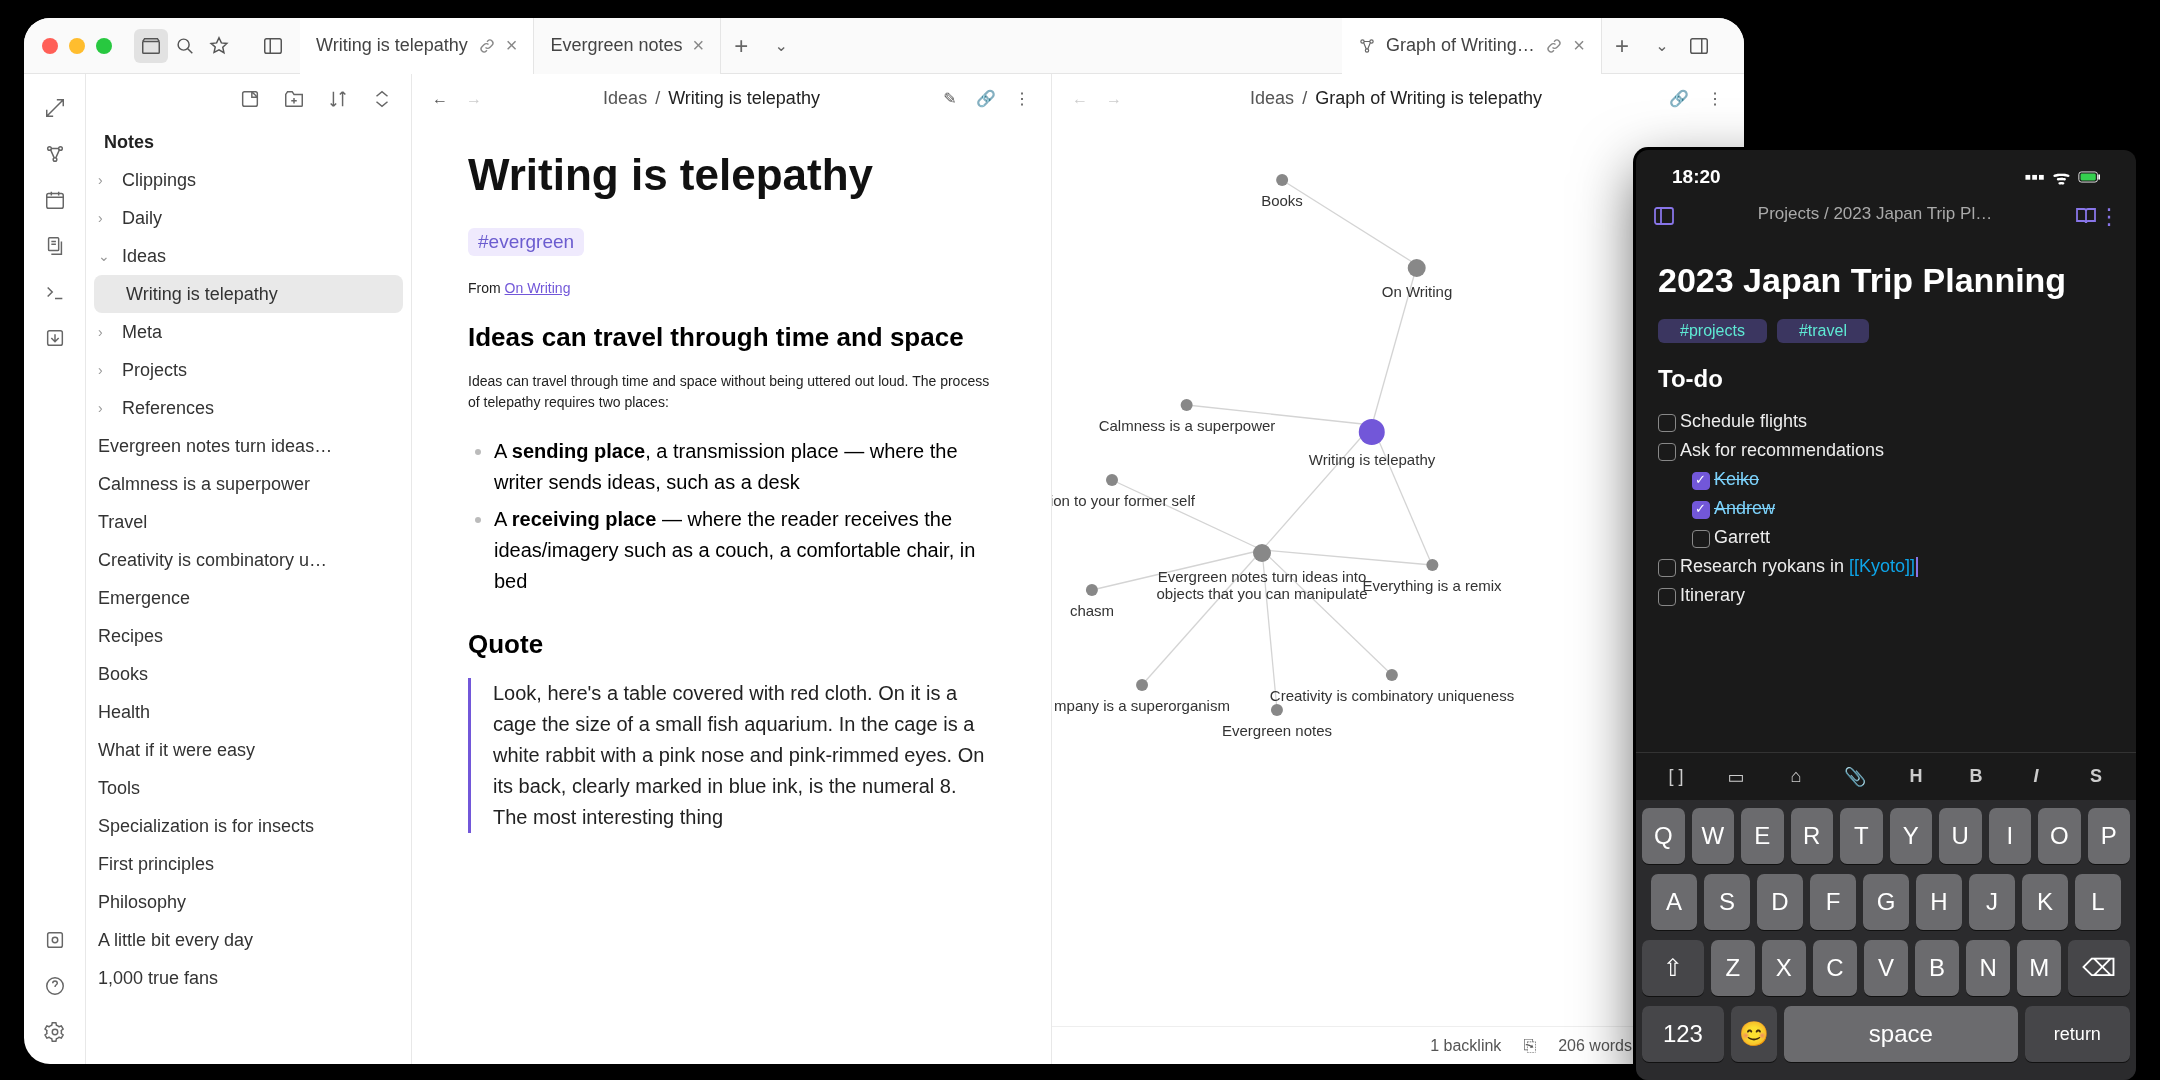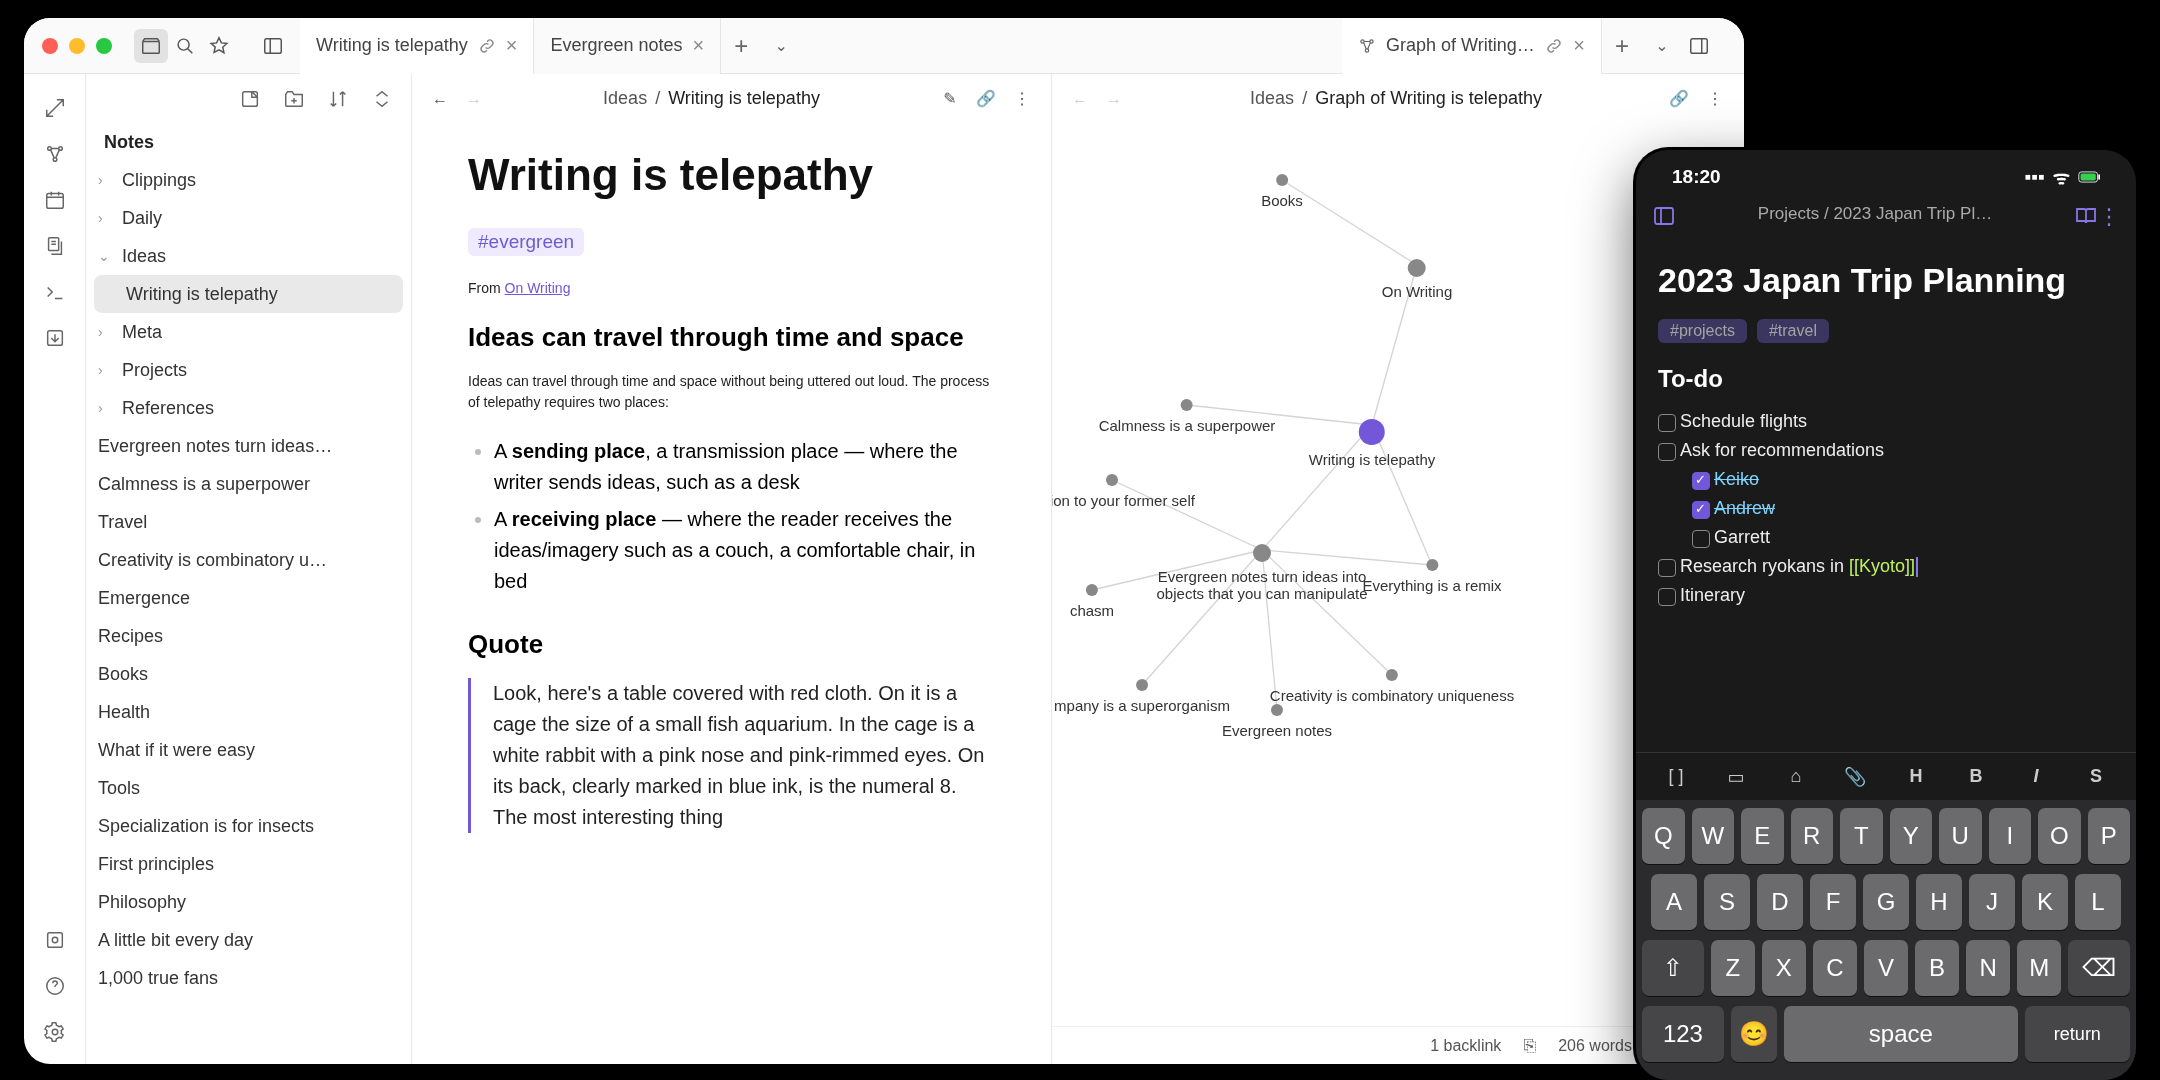--- a/index.html
+++ b/index.html
@@ -71,39 +71,39 @@
 .graph-pane .graph{flex:1;position:relative;background:#fff}
 .gnode{position:absolute;display:flex;flex-direction:column;align-items:center;font-size:15px;color:#333;white-space:nowrap}
 .gnode .dot{width:12px;height:12px;background:#888;border-radius:50%;margin-bottom:6px}
 .gnode.big .dot{width:18px;height:18px}
 .gnode.focus .dot{width:26px;height:26px;background:#7257d9}
 .gnode.wrap{white-space:normal;width:220px;text-align:center}
 .gedge{position:absolute;stroke:#d4d4d4;stroke-width:1.3}
 .statusbar{position:absolute;bottom:0;right:0;left:0;height:38px;border-top:1px solid #eee;display:flex;align-items:center;justify-content:flex-end;gap:22px;padding:0 20px;font-size:16px;color:#555;background:#fff}
 
 
-.phone { position:absolute; right:24px; top:150px; width:500px; height:930px; background:#1a1a1a; border-radius:32px; box-shadow:0 0 0 3px #000, 0 20px 60px rgba(0,0,0,.6); overflow:hidden; color:#ddd; }
+.phone { position:absolute; right:24px; top:150px; width:500px; height:930px; background:#1a1a1a; border-radius:12px; box-shadow:0 0 0 3px #000, 0 20px 60px rgba(0,0,0,.6); overflow:hidden; color:#ddd; }
 .phone-status{height:54px;display:flex;align-items:center;justify-content:space-between;padding:0 36px;font-size:19px;font-weight:600;color:#fff}
 .phone-status .right{display:flex;gap:8px;align-items:center}
 .phone-status svg{width:22px;height:16px}
 .ph-header{height:50px;display:flex;align-items:flex-start;padding:0 16px;font-size:17px;color:#aaa}
 .ph-header .crumb2{flex:1;text-align:center;overflow:hidden;text-overflow:ellipsis;white-space:nowrap}
 .ph-header svg{width:24px;height:24px;stroke:#8875e8;fill:none;stroke-width:1.8}
 .ph-body{padding:6px 22px}
 .ph-body h1{font-size:34px;font-weight:800;color:#fff;line-height:1.2;margin-bottom:18px}
 .ph-tags{display:flex;gap:10px;margin-bottom:22px}
-.ph-tag{background:#3b3660;color:#a3a3a3;padding:3px 12px;border-radius:6px;font-size:16px}
+.ph-tag{background:#3b3660;color:#5eead4;padding:3px 22px;border-radius:6px;font-size:16px}
 .ph-body h2{font-size:24px;font-weight:700;color:#fff;margin-bottom:14px}
 .todo{display:flex;align-items:flex-end;gap:4px;font-size:18px;padding:4px 0;color:#eee}
 .todo[data-indent="1"]{padding-left:34px}
 .chk{width:18px;height:18px;border:1.8px solid #888;border-radius:4px;flex:0 0 18px}
 .chk.done{background:#7257d9;border-color:#7257d9;position:relative}
 .chk.done::after{content:"✓";color:#fff;font-size:13px;position:absolute;left:2px;top:-1px}
 .todo.done span{text-decoration:line-through;color:#7dd3fc}
-.todo .link{color:#bef264}
+.todo .link{color:#0ea5e9}
 .cursor{display:inline-block;width:2px;height:20px;background:#8875e8;vertical-align:middle;margin-left:1px}
 
 .ph-toolbar{position:absolute;bottom:280px;left:0;right:0;height:48px;display:flex;align-items:center;justify-content:space-around;padding:0 10px;border-top:1px solid #333}
 .ph-toolbar span{color:#ccc;font-size:18px;width:40px;text-align:center}
 .keyboard{position:absolute;bottom:0;left:0;right:0;height:280px;background:#2b2b2d;padding:8px 6px;display:flex;flex-direction:column;gap:10px}
 .krow{display:flex;gap:7px;justify-content:center}
 .key{flex:1;height:56px;background:#6b6b6e;border-radius:7px;display:flex;align-items:center;justify-content:center;color:#fff;font-size:24px;box-shadow:0 1px 0 #111;max-width:46px}
 .key.dark{background:#464649}
 .key.wide{max-width:none;flex:1.4}
 .key.space{max-width:none;flex:4}

